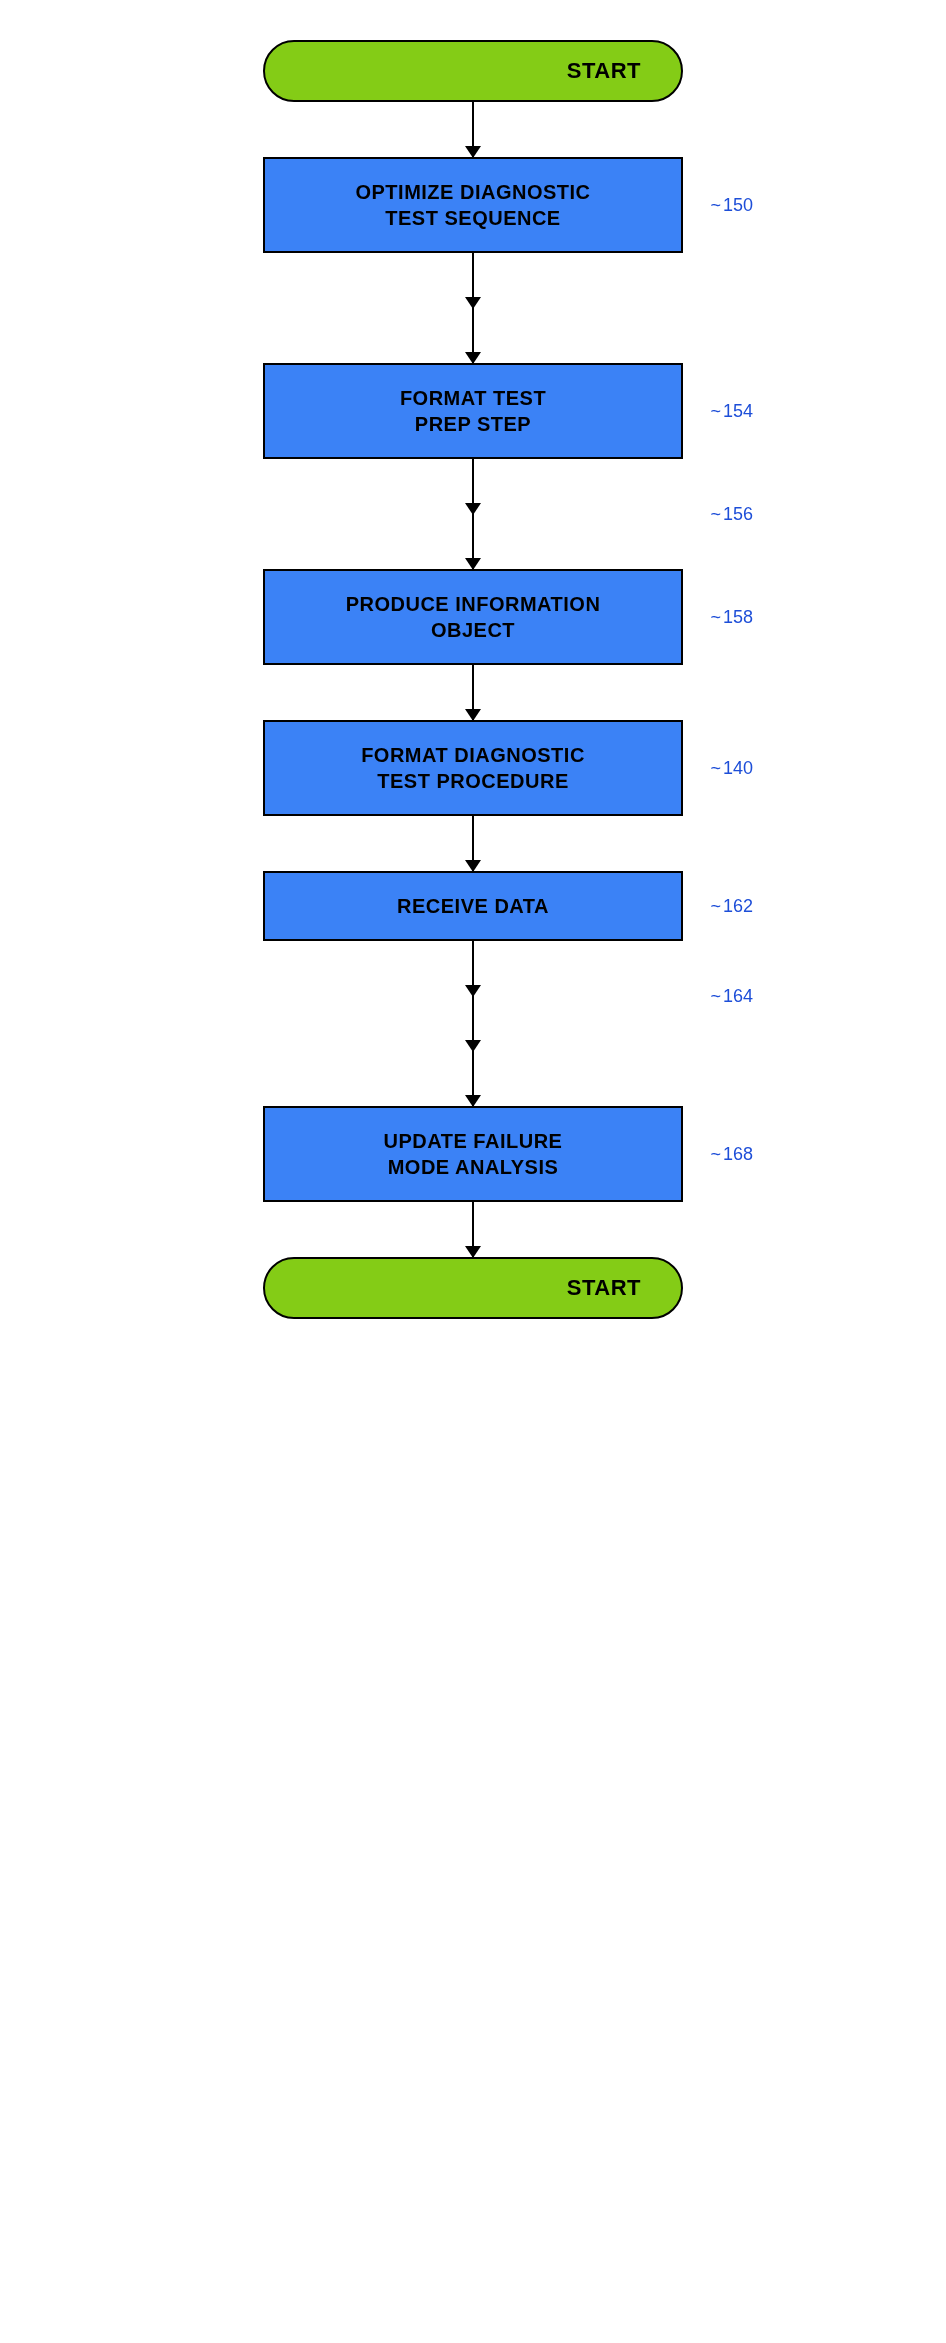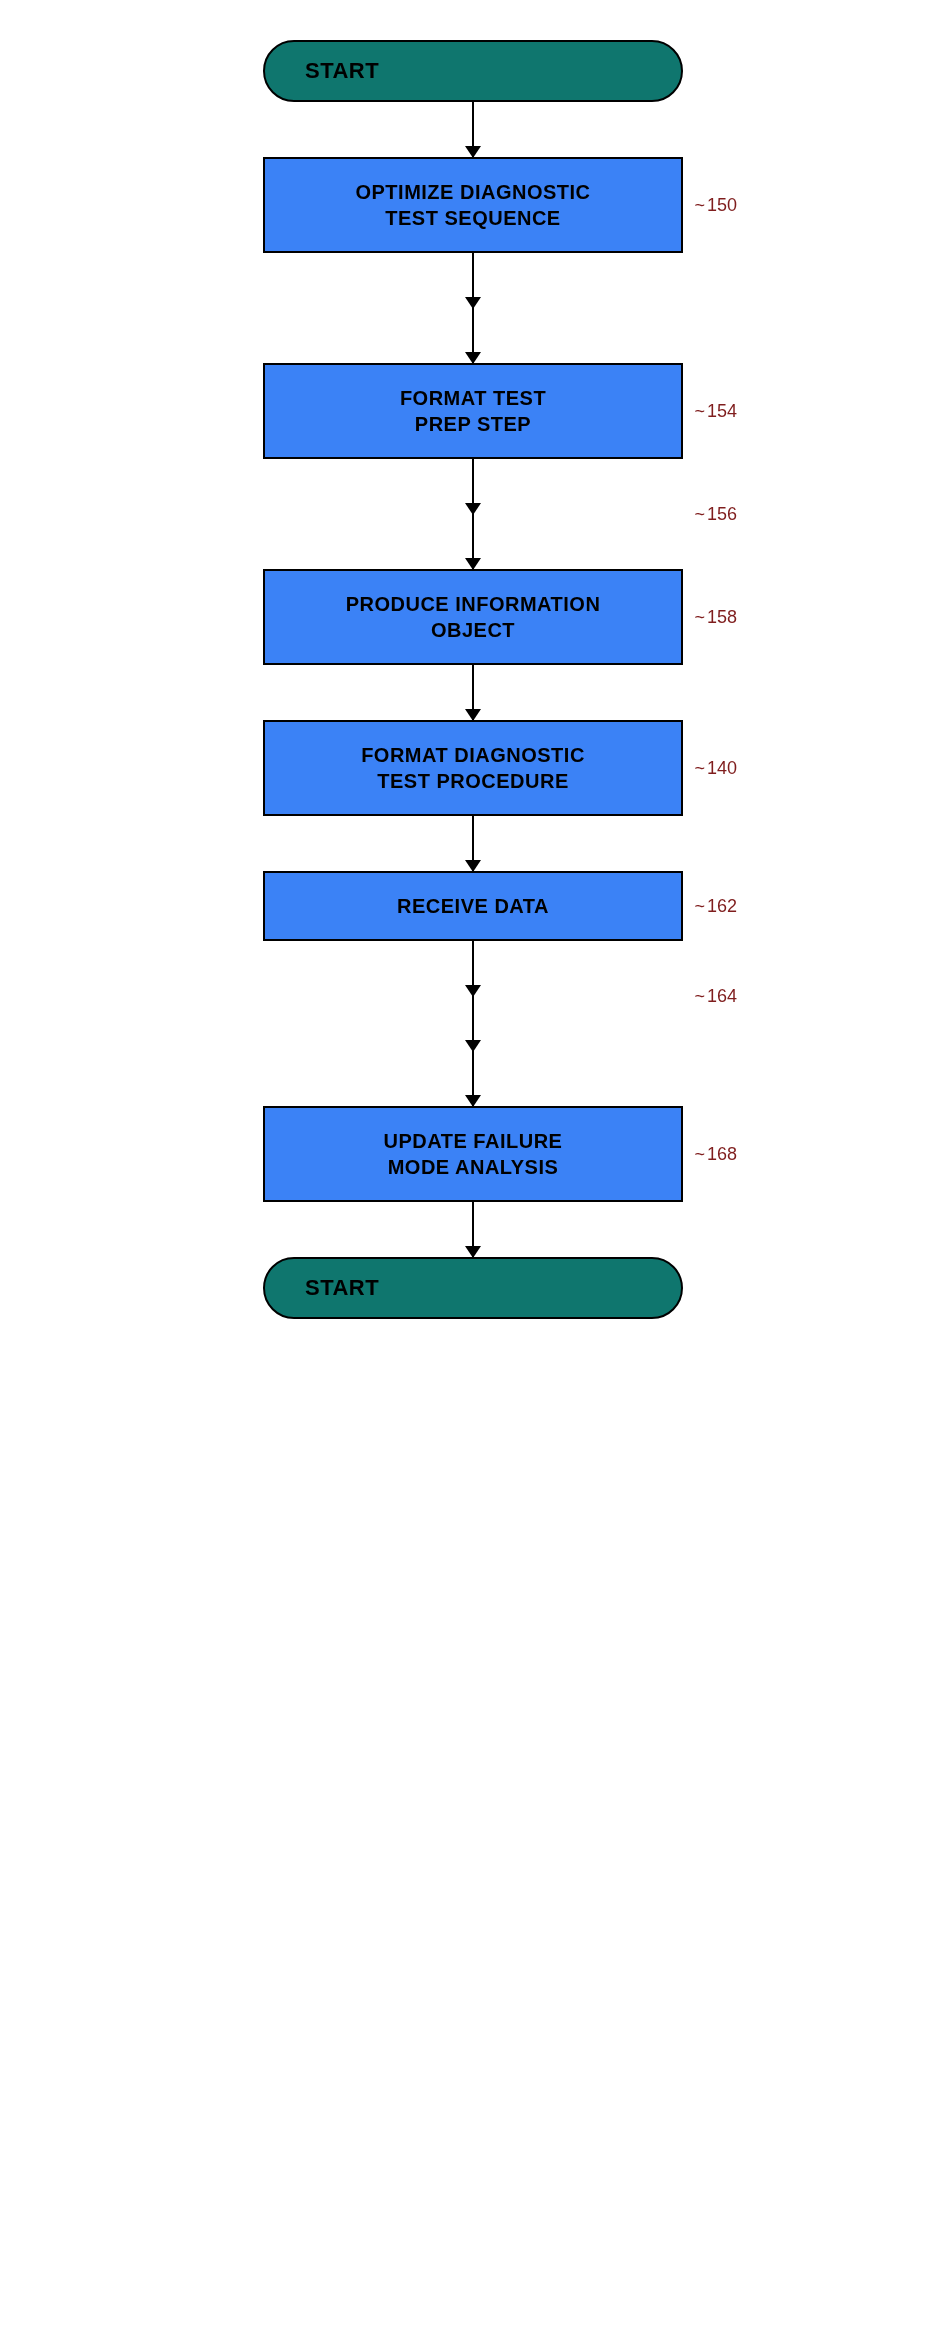--- a/index.html
+++ b/index.html
@@ -30,42 +30,42 @@
     .node-wrapper {
       display: flex;
       align-items: center;
       position: relative;
       width: 100%;
       justify-content: center;
     }
 
     .node-label {
       position: absolute;
-      right: 36px;
+      right: 20px;
       font-size: 18px;
       font-weight: normal;
-      color: #7f1d1d;
+      color: #1d4ed8;
       font-family: Arial, sans-serif;
     }
 
     .node-label::before {
       content: '~';
       display: inline-block;
       margin-right: 2px;
     }
 
     .rounded-rect {
       border: 2.5px solid #000;
       border-radius: 40px;
       padding: 16px 40px;
-      text-align: left;
+      text-align: right;
       font-size: 22px;
       font-weight: bold;
       letter-spacing: 0.5px;
-      background: #0f766e;
+      background: #84cc16;
       width: 420px;
       font-family: Arial, sans-serif;
     }
 
     .rect-node {
       border: 2.5px solid #000;
       border-radius: 0;
       padding: 20px 28px;
       text-align: center;
       font-size: 20px;

